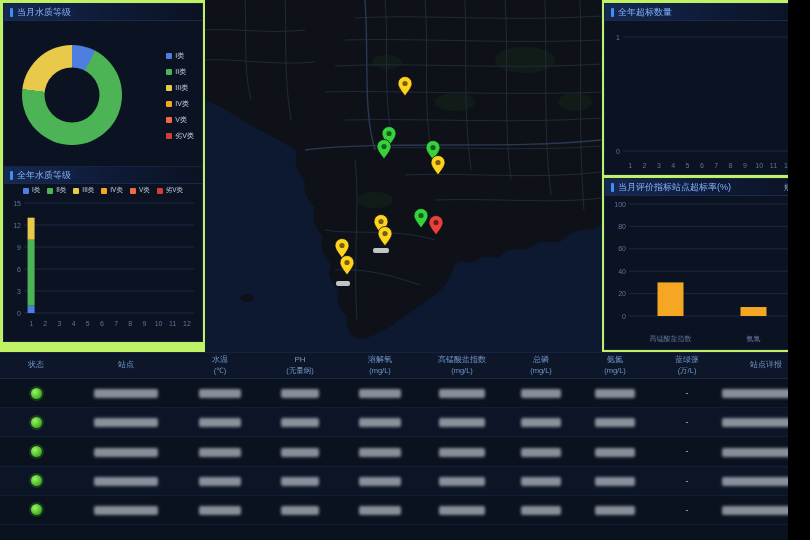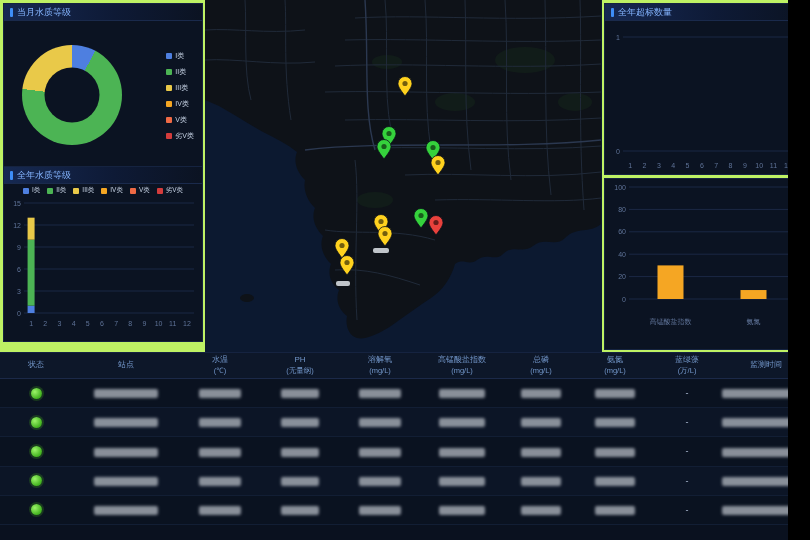--- a/index.html
+++ b/index.html
@@ -278,20 +278,25 @@
           <text x="125.5" y="147" text-anchor="middle" font-size="7" fill="#5f7398">8</text>
           <text x="139.83333333333334" y="147" text-anchor="middle" font-size="7" fill="#5f7398">9</text>
           <text x="154.16666666666669" y="147" text-anchor="middle" font-size="7" fill="#5f7398">10</text>
           <text x="168.5" y="147" text-anchor="middle" font-size="7" fill="#5f7398">11</text>
           <text x="182.83333333333334" y="147" text-anchor="middle" font-size="7" fill="#5f7398">12</text>
         </svg>
     </div>
   </section>
 
   <section class="panel" style="left:604px;top:178px;width:203px;height:172px">
+    <div class="panel-header">
+      <span class="panel-icon"></span>
+      <span>当月评价指标站点超标率(%)</span>
+      <span class="panel-action">规则</span>
+    </div>
     <div class="panel-body">
       <svg width="199" height="148" viewBox="0 0 199 148">
           <line x1="24" x2="190" y1="120" y2="120" stroke="#1b2845" stroke-width="1"></line>
           <text x="21" y="122.5" text-anchor="end" font-size="7" fill="#5f7398">0</text>
           <line x1="24" x2="190" y1="97.6" y2="97.6" stroke="#1b2845" stroke-width="1"></line>
           <text x="21" y="100.1" text-anchor="end" font-size="7" fill="#5f7398">20</text>
           <line x1="24" x2="190" y1="75.19999999999999" y2="75.19999999999999" stroke="#1b2845" stroke-width="1"></line>
           <text x="21" y="77.69999999999999" text-anchor="end" font-size="7" fill="#5f7398">40</text>
           <line x1="24" x2="190" y1="52.8" y2="52.8" stroke="#1b2845" stroke-width="1"></line>
           <text x="21" y="55.3" text-anchor="end" font-size="7" fill="#5f7398">60</text>
@@ -337,21 +342,21 @@
         </div>
         <div class="th">
           <div>氨氮</div>
           <div class="unit">(mg/L)</div>
         </div>
         <div class="th">
           <div>蓝绿藻</div>
           <div class="unit">(万/L)</div>
         </div>
         <div class="th">
-          <div>监测时间</div>
+          <div>站点详报</div>
         </div>
       </div>
     <div>
         <div class="tgrid trow">
           <div class="cell"><span class="status-dot"></span></div>
           <div class="cell"><span class="redacted" style="width:64px"></span></div>
           <div class="cell"><span class="redacted" style="width:42px"></span></div>
           <div class="cell"><span class="redacted" style="width:38px"></span></div>
           <div class="cell"><span class="redacted" style="width:42px"></span></div>
           <div class="cell"><span class="redacted" style="width:46px"></span></div>

